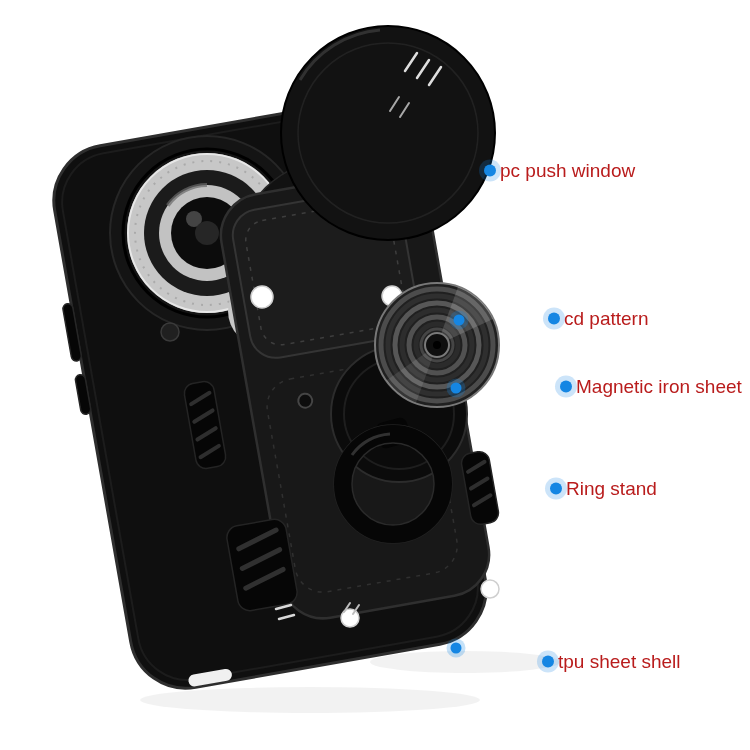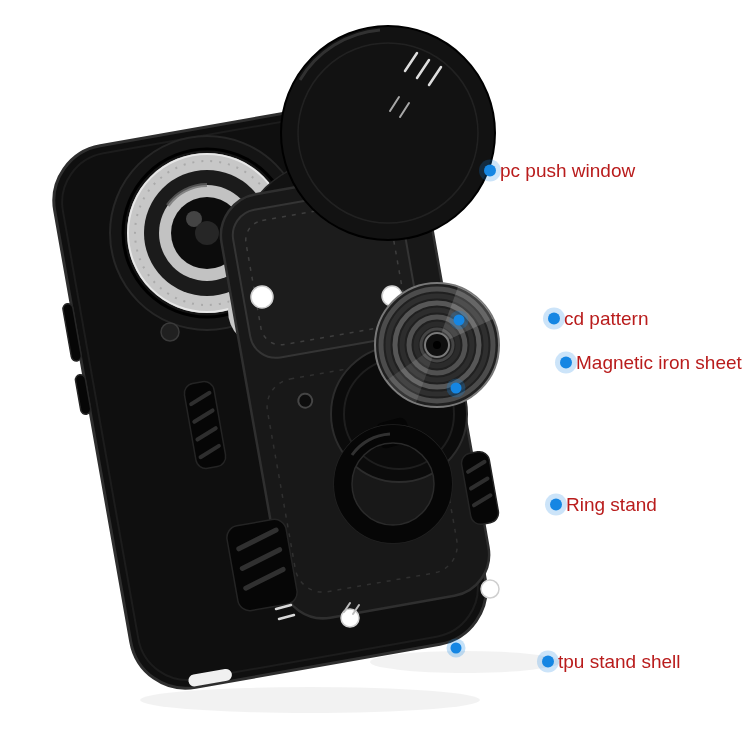--- a/index.html
+++ b/index.html
@@ -169,28 +169,28 @@
   <div class="callout" style="left:484px;top:170px">
     <span class="dot"></span>
     <span>pc push window</span>
   </div>
 
   <div class="callout" style="left:548px;top:318px">
     <span class="dot"></span>
     <span>cd pattern</span>
   </div>
 
-  <div class="callout" style="left:560px;top:362px">
+  <div class="callout" style="left:560px;top:386px">
     <span class="dot"></span>
     <span>Magnetic iron sheet</span>
   </div>
 
-  <div class="callout" style="left:550px;top:504px">
+  <div class="callout" style="left:550px;top:488px">
     <span class="dot"></span>
     <span>Ring stand</span>
   </div>
 
   <div class="callout" style="left:542px;top:661px">
     <span class="dot"></span>
-    <span>tpu stand shell</span>
+    <span>tpu sheet shell</span>
   </div>
 
 </div>
 
 </body></html>

